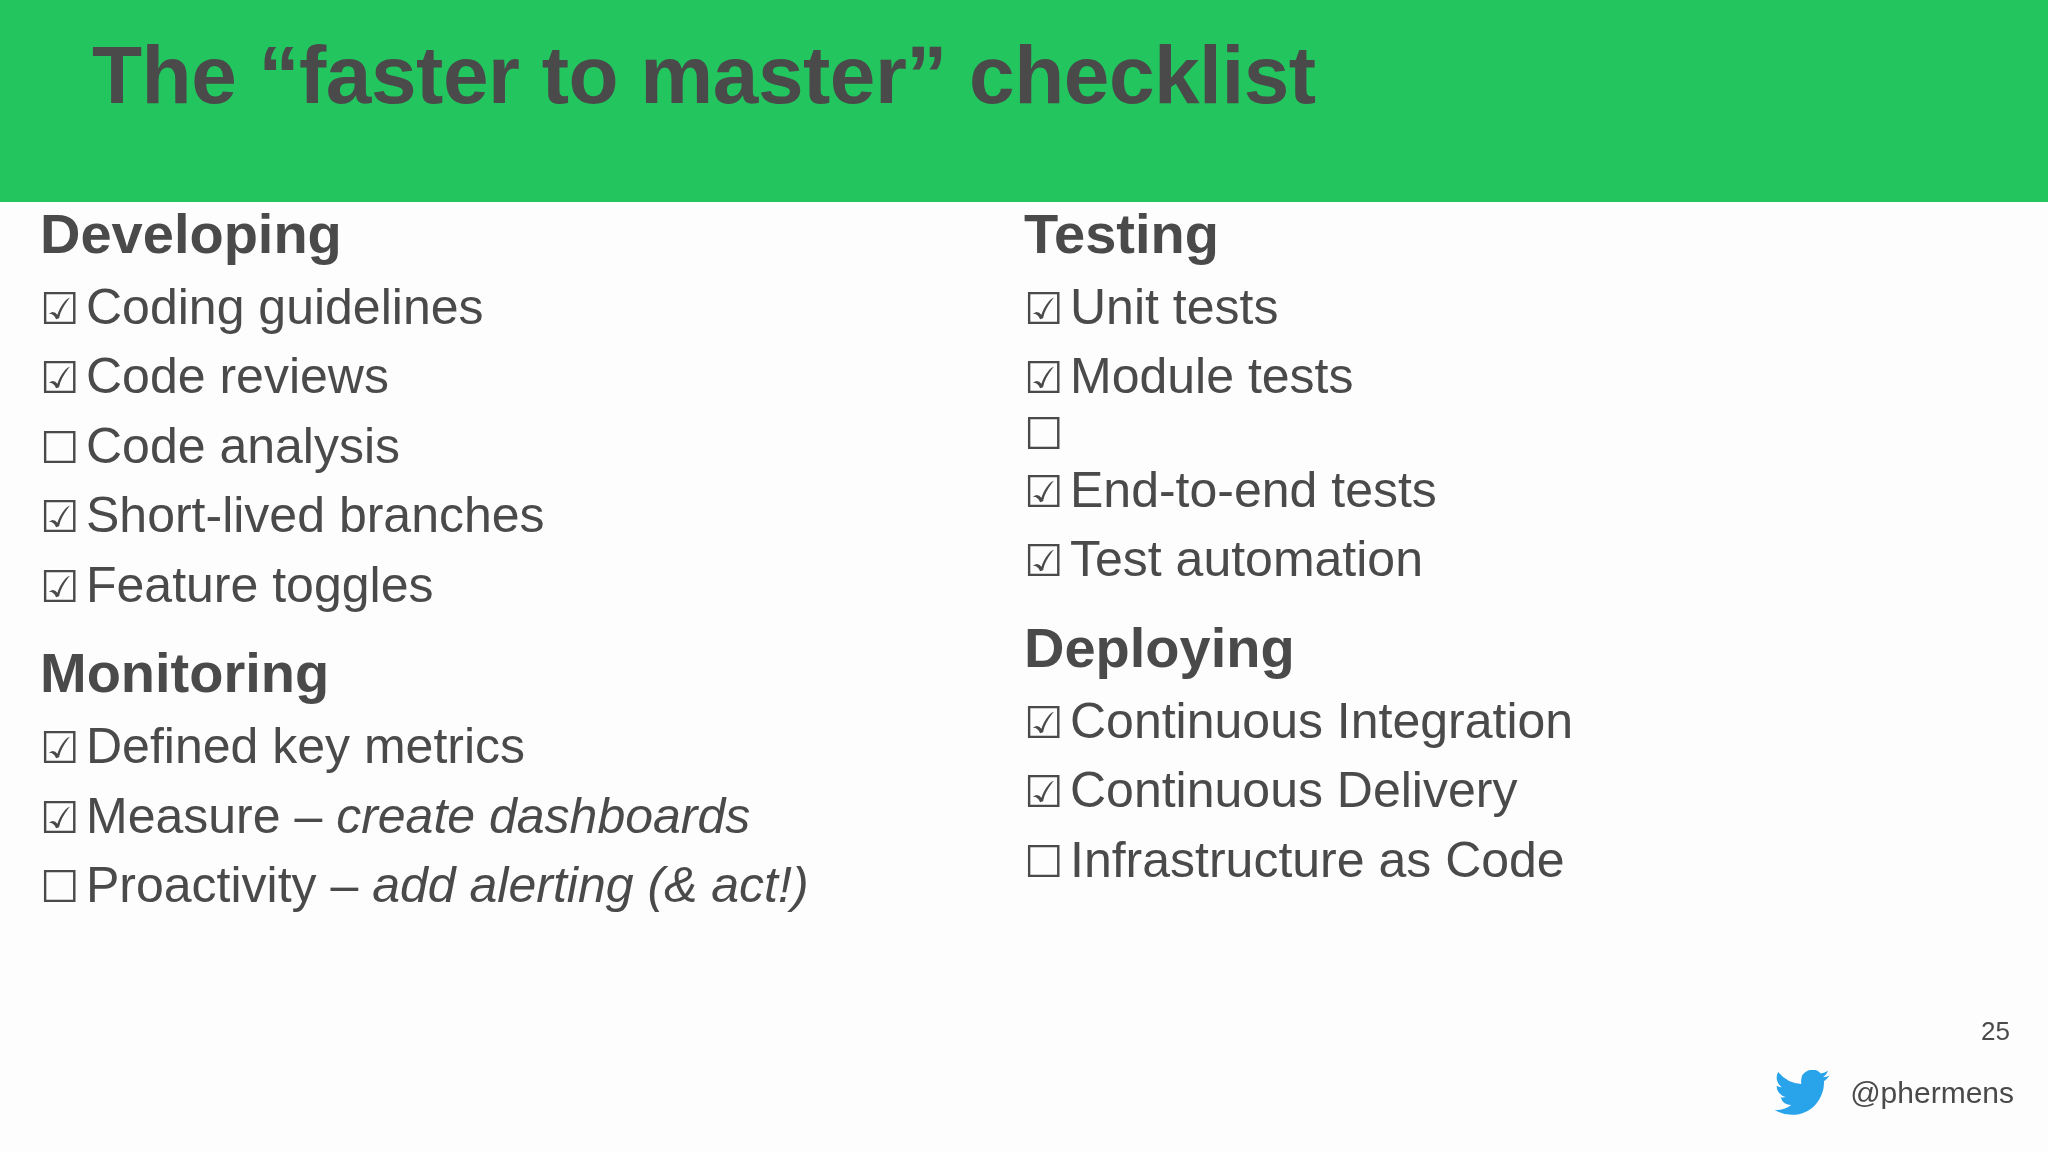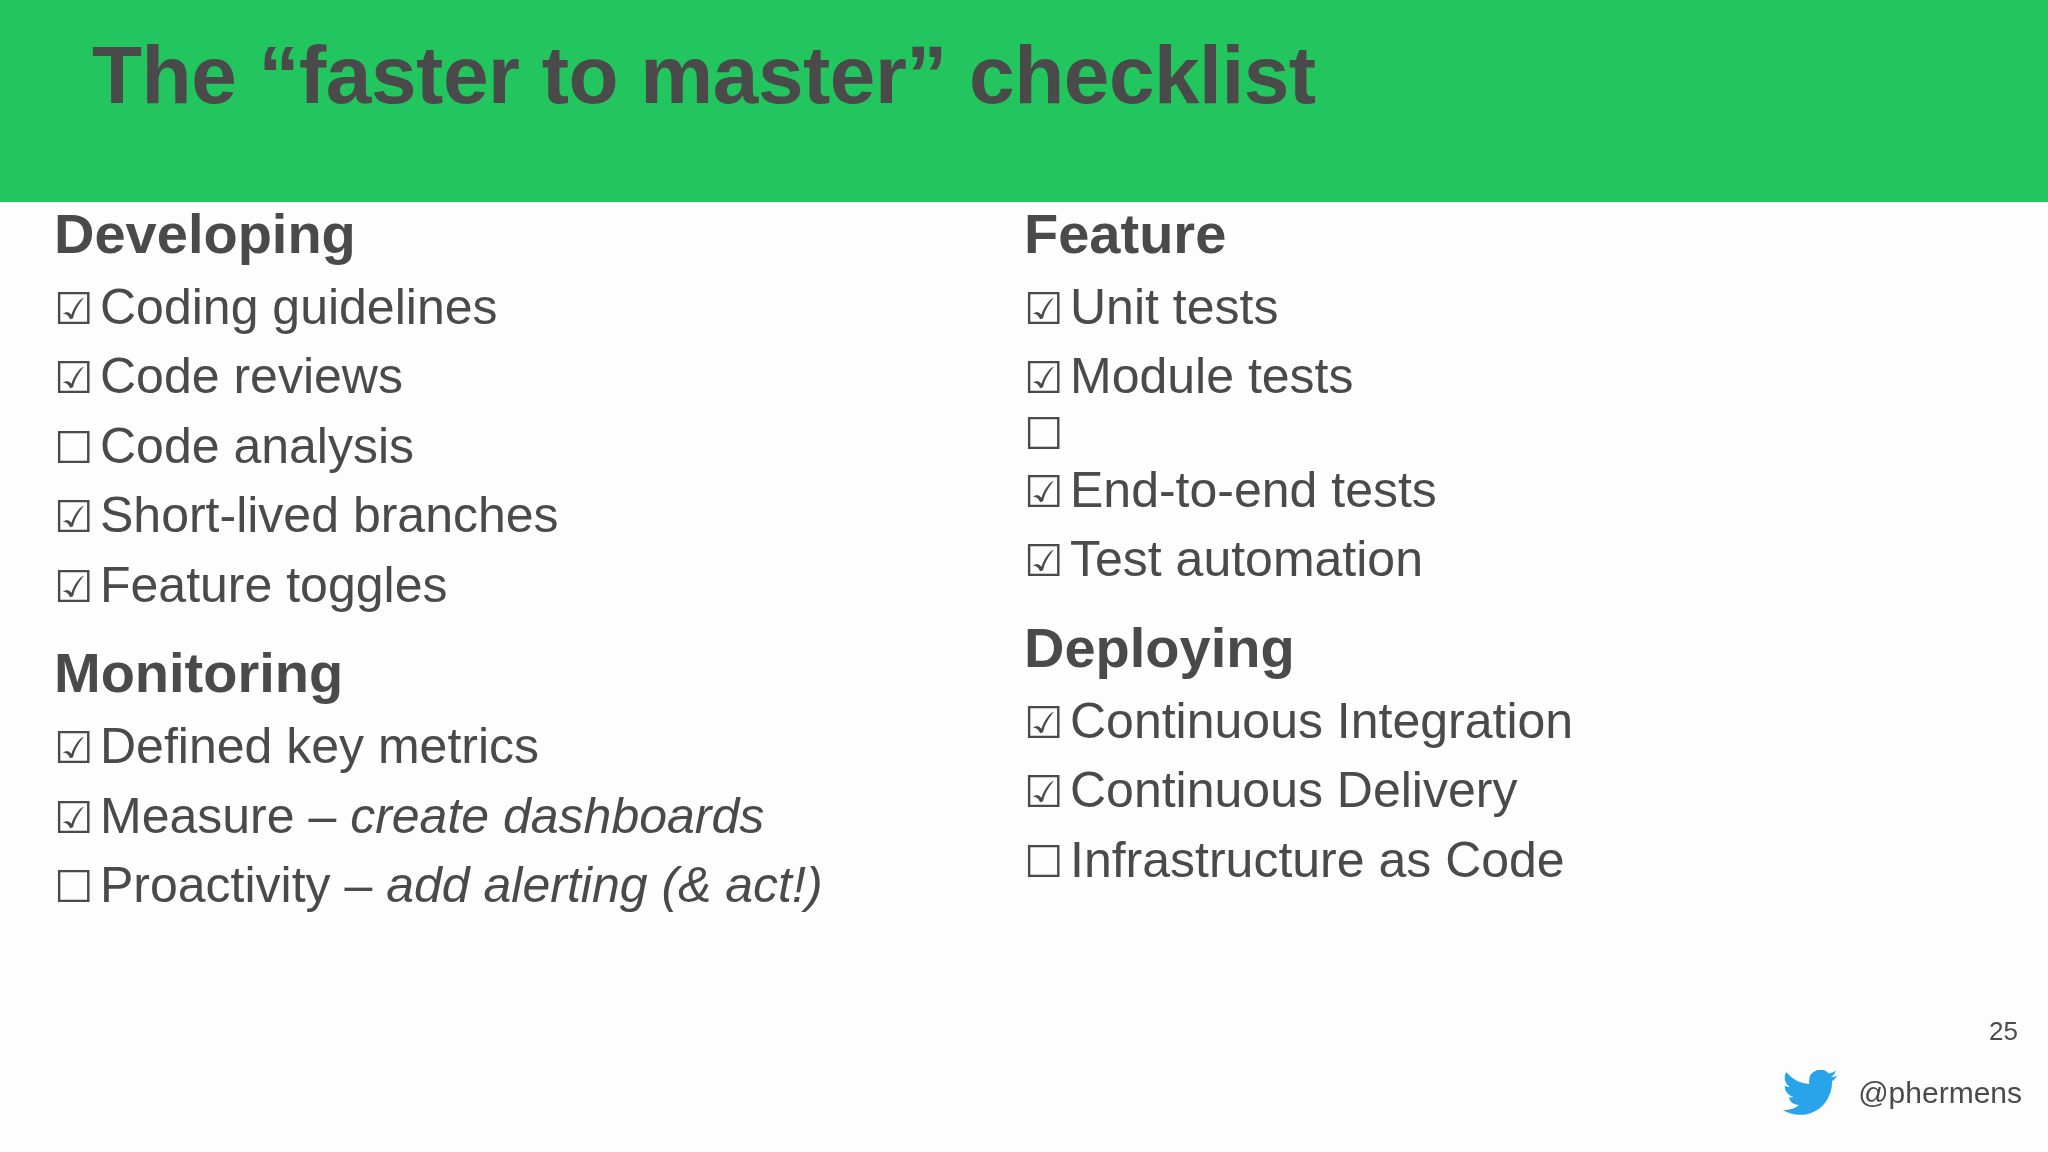--- a/index.html
+++ b/index.html
@@ -51,21 +51,21 @@
     left: 0;
     top: 0;
     width: 2048px;
     display: flex;
     flex-direction: row;
   }
   .column {
     width: 964px;
     box-sizing: border-box;
   }
-  .column.left  { padding-left: 54px; }
+  .column.left  { padding-left: 40px; }
   .column.right { padding-left: 60px; }
 
   .section { margin: 0 0 6px 0; }
   .section + .section { margin-top: 21px; }
 
   .section-heading {
     font-size: 56px;
     font-weight: 700;
     color: #4a4a4a;
     line-height: 1.16;
@@ -93,21 +93,21 @@
     flex: 0 0 46px;
     color: #4a4a4a;
     font-family: "DejaVu Sans", sans-serif;
   }
   .check-label { font-size: 50px; }
   .check-label .em { font-style: italic; }
 
   
   .footer {
     position: absolute;
-    right: 20px;
+    right: 28px;
     bottom: 26px;
     width: 300px;
     height: 110px;
     text-decoration: underline;
   }
   .slide-number {
     position: absolute;
     right: 10px;
     top: 0;
     font-size: 26px;
@@ -182,21 +182,21 @@
             </li>
             <li class="check-item">
               <span class="check-box">☐</span>
               <span class="check-label"><span>Proactivity – </span><span class="em">add alerting (&amp; act!)</span></span>
             </li>
           </ul>
         </div>
       </div>
       <div class="column right">
         <div class="section">
-          <div class="section-heading">Feature</div>
+          <div class="section-heading">Testing</div>
           <ul class="check-list">
             <li class="check-item">
               <span class="check-box">☑</span>
               <span class="check-label"><span>Unit tests</span></span>
             </li>
             <li class="check-item">
               <span class="check-box">☑</span>
               <span class="check-label"><span>Module tests</span></span>
             </li>
             <li class="check-item">

